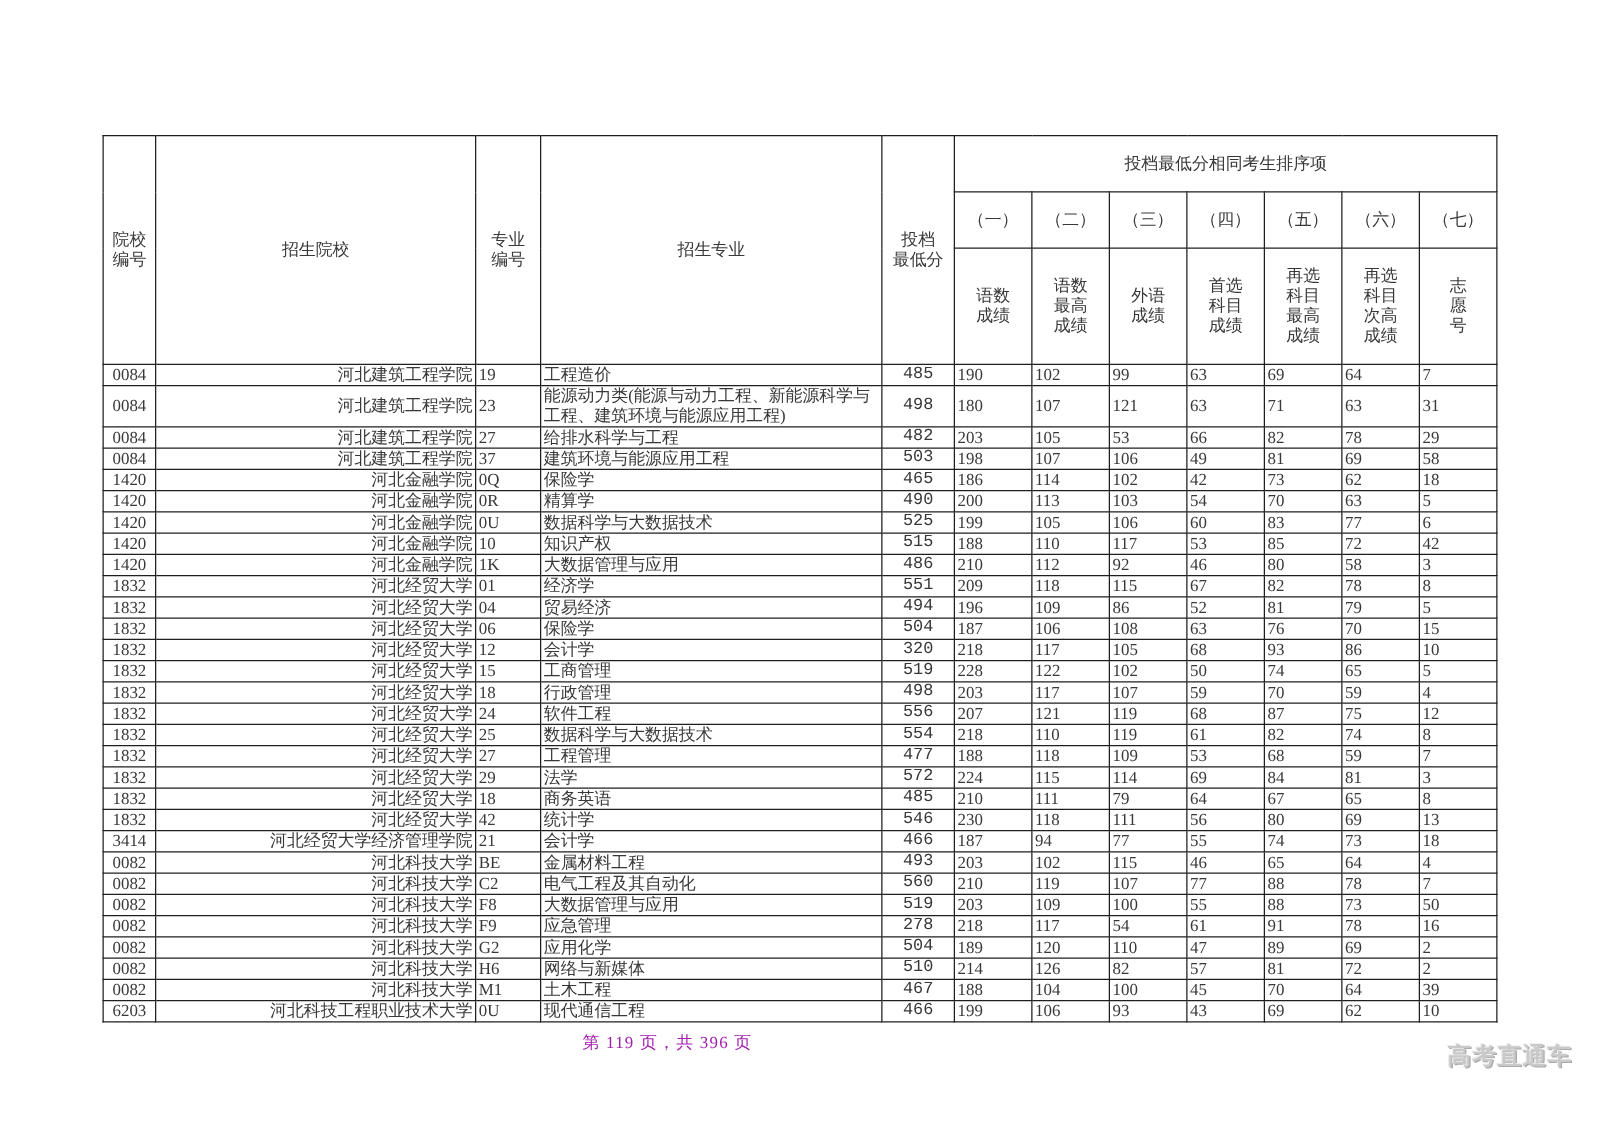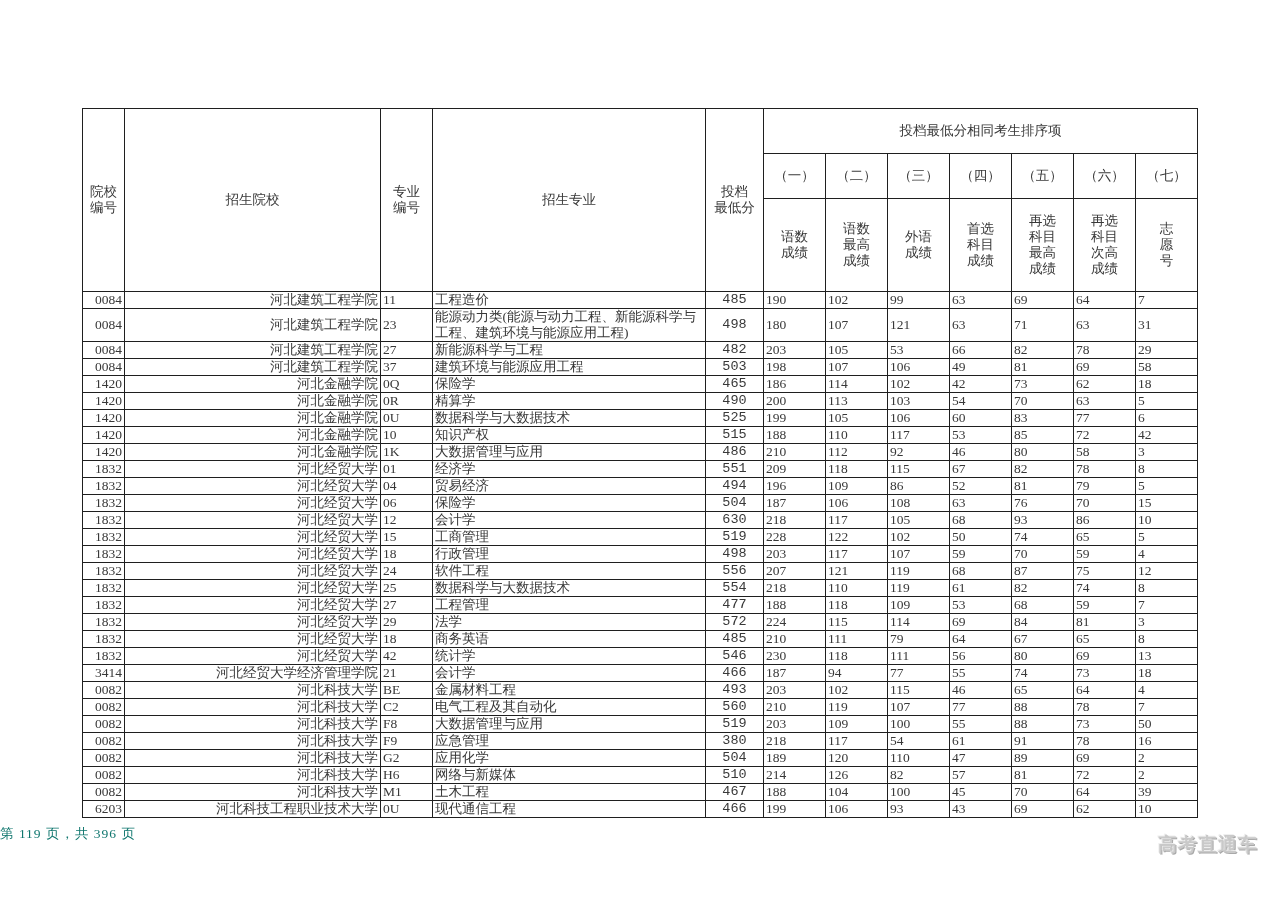--- a/index.html
+++ b/index.html
@@ -28,38 +28,38 @@
     overflow: hidden;
     line-height: 16px;
   }
   .score-table thead th {
     text-align: center;
     white-space: pre-line;
     padding: 14px 0;
   }
   .score-table tbody tr { height: 17px; }
   .score-table tbody td { padding: 0 2px; }
-  td.c-code   { text-align: right; }
+  td.c-code   { text-align: center; }
   td.c-school { text-align: right; }
   td.c-mcode  { text-align: left; }
   td.c-major  { text-align: left; }
   td.c-min    { text-align: center; font-family: Liberation Mono, monospace; }
   td.c-sort   { text-align: left; }
 
   tr.h-group  { height: 23px; }
   tr.h-num    { height: 24px; }
   tr.h-label  { height: 88px; }
 
   .footer-pagenum {
     position: absolute;
     left: 0; top: 825px;
     width: 1068px;
-    text-align: left;
+    text-align: center;
     font-size: 13.5px;
-    color: #0f766e;
+    color: #a21caf;
     letter-spacing: 1px;
   }
   .watermark {
     position: absolute;
     right: 22px; top: 832px;
     font-size: 19px;
     letter-spacing: 1px;
     color: #c9c9c9;
     text-shadow: -1px -1px 0 #efefef, 1px 1px 0 #a9a9a9;
     font-weight: bold;
@@ -127,21 +127,21 @@
 成绩</th>
         <th>志
 愿
 号</th>
       </tr>
     </thead>
     <tbody>
         <tr>
           <td class="c-code">0084</td>
           <td class="c-school">河北建筑工程学院</td>
-          <td class="c-mcode">11</td>
+          <td class="c-mcode">19</td>
           <td class="c-major">工程造价</td>
           <td class="c-min">485</td>
           <td class="c-sort">190</td>
           <td class="c-sort">102</td>
           <td class="c-sort">99</td>
           <td class="c-sort">63</td>
           <td class="c-sort">69</td>
           <td class="c-sort">64</td>
           <td class="c-sort">7</td>
         </tr>
@@ -156,21 +156,21 @@
           <td class="c-sort">121</td>
           <td class="c-sort">63</td>
           <td class="c-sort">71</td>
           <td class="c-sort">63</td>
           <td class="c-sort">31</td>
         </tr>
         <tr>
           <td class="c-code">0084</td>
           <td class="c-school">河北建筑工程学院</td>
           <td class="c-mcode">27</td>
-          <td class="c-major">新能源科学与工程</td>
+          <td class="c-major">给排水科学与工程</td>
           <td class="c-min">482</td>
           <td class="c-sort">203</td>
           <td class="c-sort">105</td>
           <td class="c-sort">53</td>
           <td class="c-sort">66</td>
           <td class="c-sort">82</td>
           <td class="c-sort">78</td>
           <td class="c-sort">29</td>
         </tr>
         <tr>
@@ -297,21 +297,21 @@
           <td class="c-sort">63</td>
           <td class="c-sort">76</td>
           <td class="c-sort">70</td>
           <td class="c-sort">15</td>
         </tr>
         <tr>
           <td class="c-code">1832</td>
           <td class="c-school">河北经贸大学</td>
           <td class="c-mcode">12</td>
           <td class="c-major">会计学</td>
-          <td class="c-min">630</td>
+          <td class="c-min">320</td>
           <td class="c-sort">218</td>
           <td class="c-sort">117</td>
           <td class="c-sort">105</td>
           <td class="c-sort">68</td>
           <td class="c-sort">93</td>
           <td class="c-sort">86</td>
           <td class="c-sort">10</td>
         </tr>
         <tr>
           <td class="c-code">1832</td>
@@ -479,21 +479,21 @@
           <td class="c-sort">55</td>
           <td class="c-sort">88</td>
           <td class="c-sort">73</td>
           <td class="c-sort">50</td>
         </tr>
         <tr>
           <td class="c-code">0082</td>
           <td class="c-school">河北科技大学</td>
           <td class="c-mcode">F9</td>
           <td class="c-major">应急管理</td>
-          <td class="c-min">380</td>
+          <td class="c-min">278</td>
           <td class="c-sort">218</td>
           <td class="c-sort">117</td>
           <td class="c-sort">54</td>
           <td class="c-sort">61</td>
           <td class="c-sort">91</td>
           <td class="c-sort">78</td>
           <td class="c-sort">16</td>
         </tr>
         <tr>
           <td class="c-code">0082</td>

